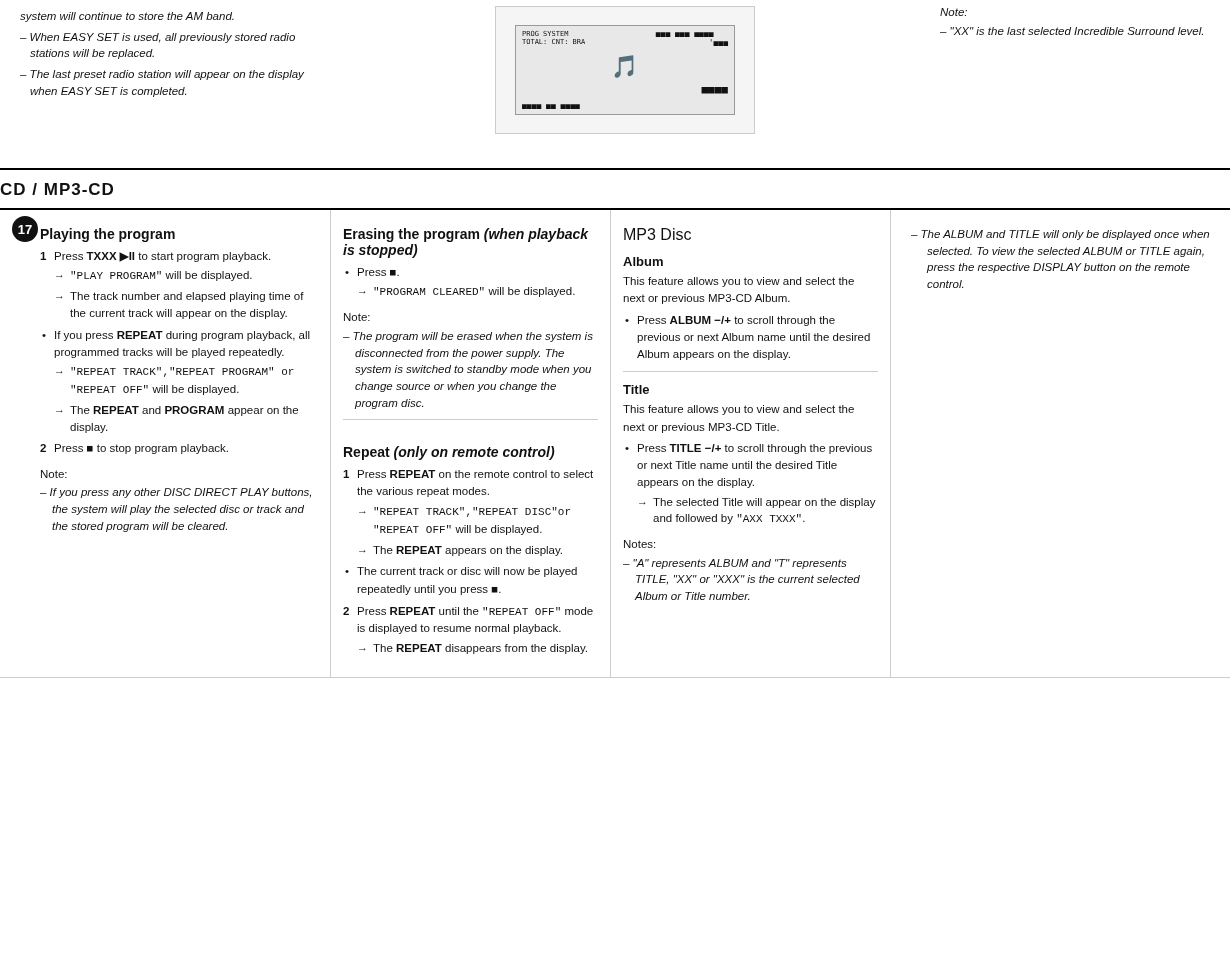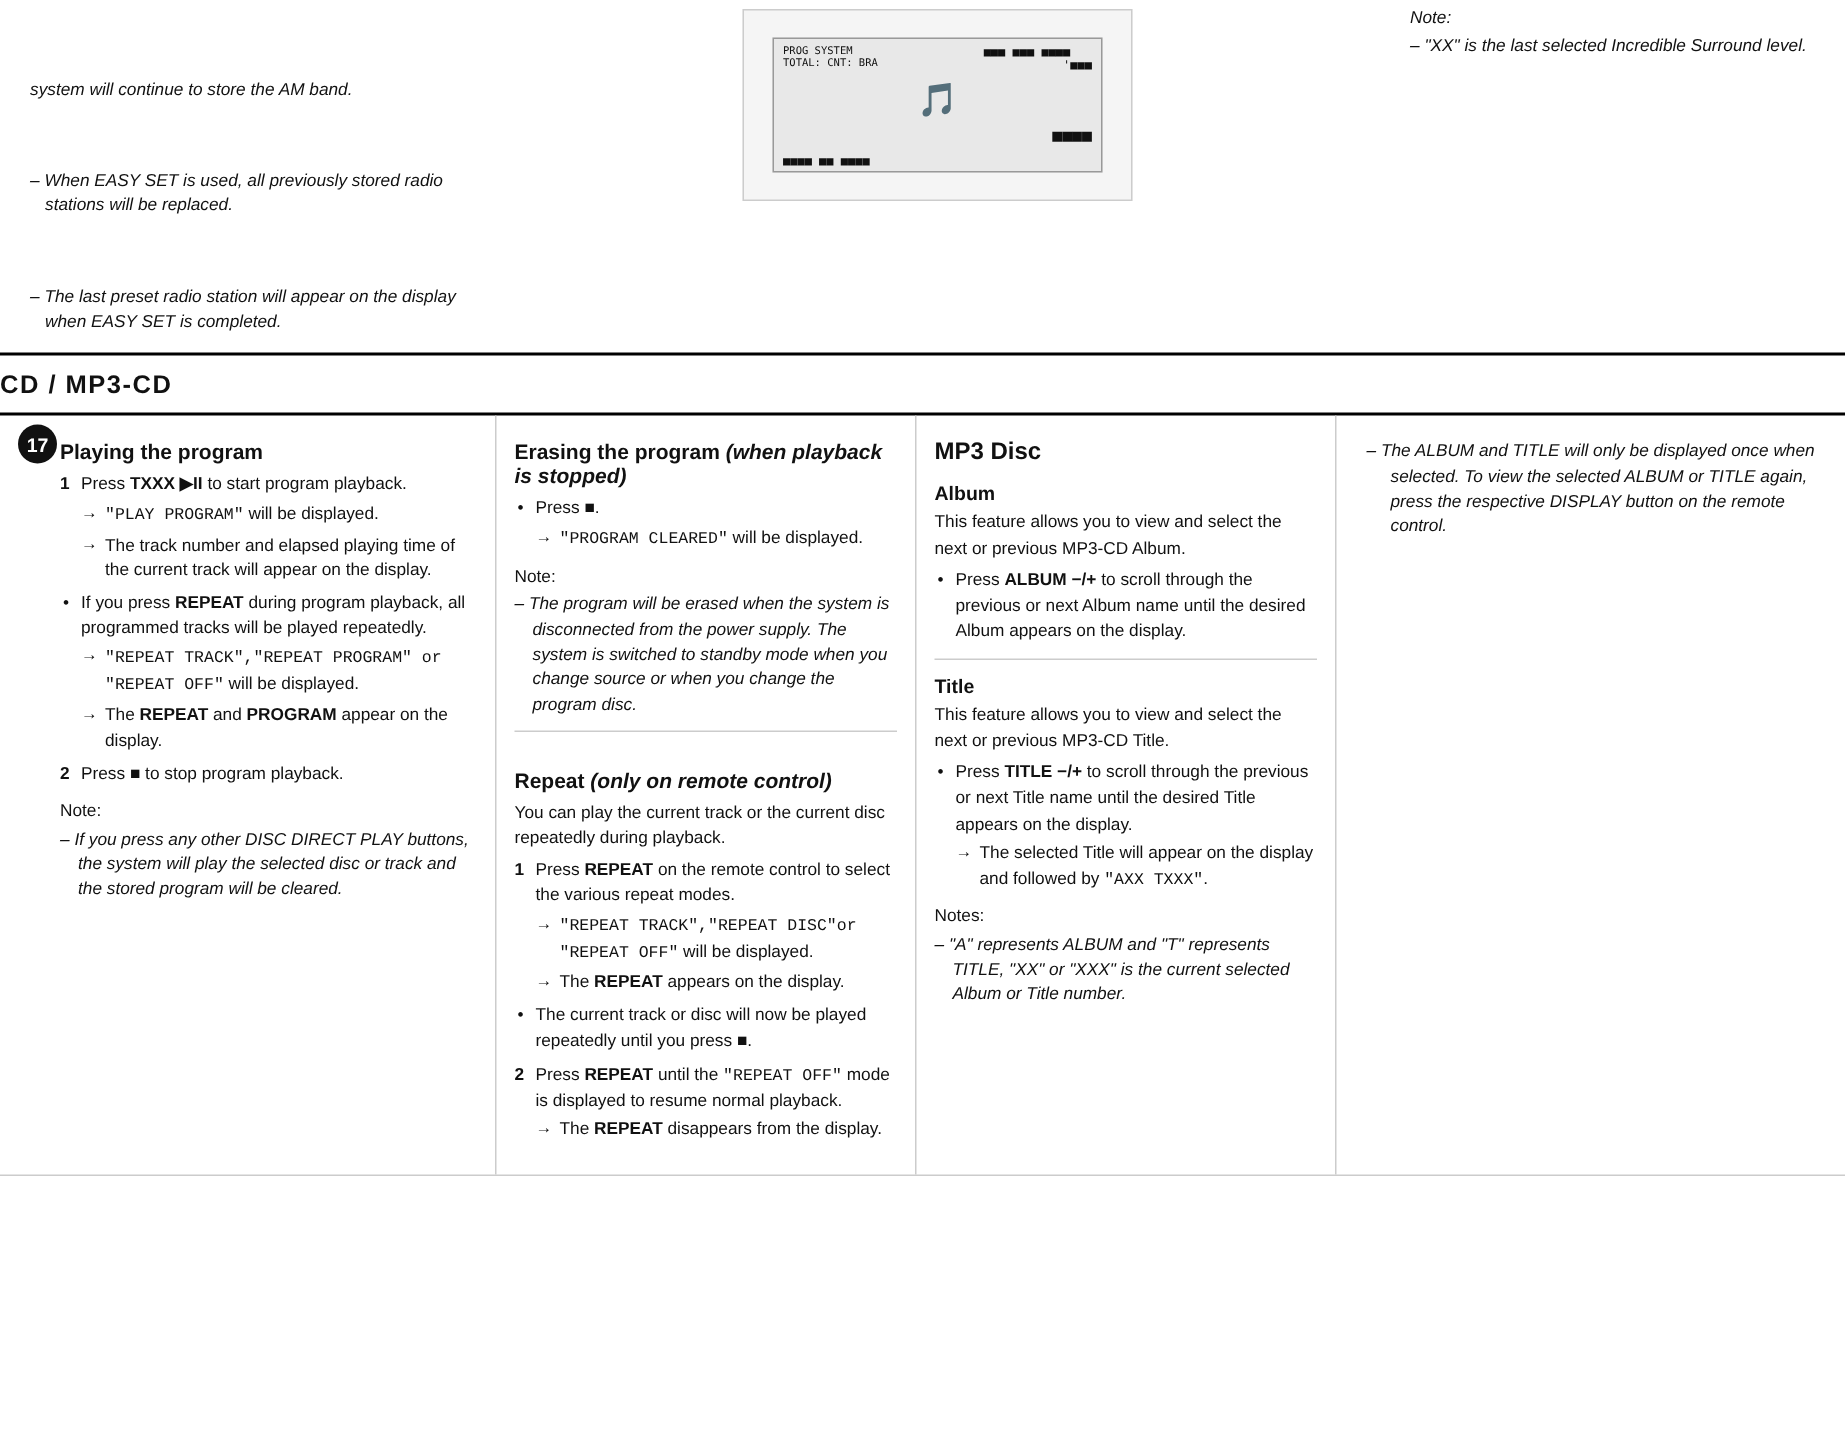--- a/index.html
+++ b/index.html
@@ -34,21 +34,20 @@
       font-style: italic;
       font-size: 11.5px;
       line-height: 1.45;
       padding-top: 4px;
     }
 
     .top-left p {
       margin-bottom: 4px;
       padding-left: 10px;
       text-indent: -10px;
-      margin-top: 44px;
     }
 
     .top-center {
       flex: 1;
       display: flex;
       justify-content: center;
       align-items: flex-start;
       padding-top: 2px;
     }
 
@@ -405,21 +404,20 @@
         <div class="note-title">Note:</div>
         <p class="dash-item italic">The program will be erased when the system is disconnected from the power supply. The system is switched to standby mode when you change source or when you change the program disc.</p>
       </div>
 
       <hr class="hr-light">
 
       <div class="section-title" style="margin-top:24px;">
         <span class="bold">Repeat</span>
         <span class="italic"> <span>(only on remote control)</span></span>
       </div>
-      <p class="body-text">You can play the current track or the current disc repeatedly during playback.</p>
 
       <ol class="numbered-list">
         <li>
           <span class="num">1</span>
           Press <span class="bold">REPEAT</span> on the remote control to select the various repeat modes.
           <div class="arrow-item">
             <span class="monospace">"REPEAT TRACK","REPEAT DISC"or "REPEAT OFF"</span> will be displayed.
           </div>
           <div class="arrow-item">
             The <span class="bold">REPEAT</span> appears on the display.
@@ -436,21 +434,21 @@
           <span class="num">2</span>
           Press <span class="bold">REPEAT</span> until the <span class="monospace">"REPEAT OFF"</span> mode is displayed to resume normal playback.
           <div class="arrow-item">
             The <span class="bold">REPEAT</span> disappears from the display.
           </div>
         </li>
       </ol>
     </div>
 
     <div class="col3">
-      <div class="section-title" style="font-size:16px; font-weight:bold;">MP3 Disc</div>
+      <div class="section-title" style="font-size:16px; font-weight:normal;">MP3 Disc</div>
 
       <div class="sub-heading">Album</div>
       <p class="body-text">This feature allows you to view and select the next or previous MP3-CD Album.</p>
       <ul class="bullet-list">
         <li>
           Press <span class="bold">ALBUM −/+</span> to scroll through the previous or next Album name until the desired Album appears on the display.
         </li>
       </ul>
 
       <hr class="hr-light">

